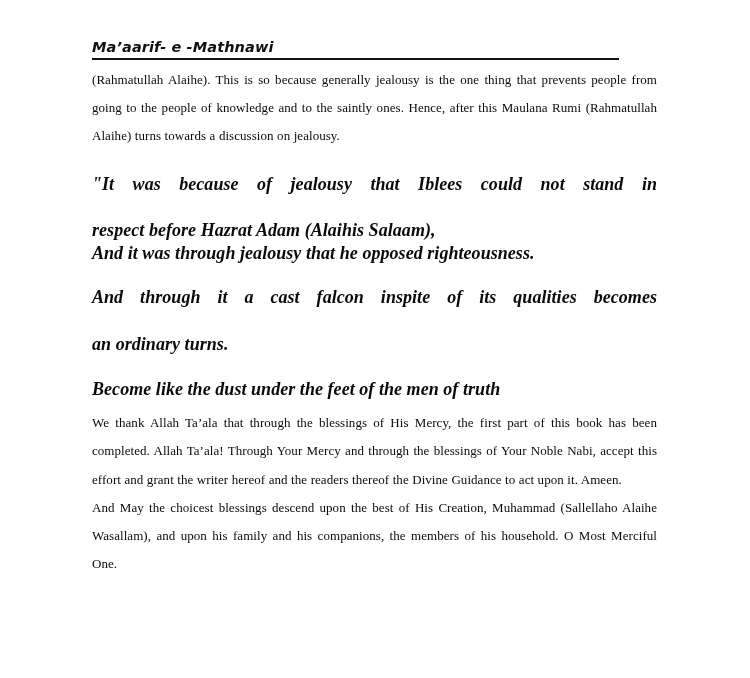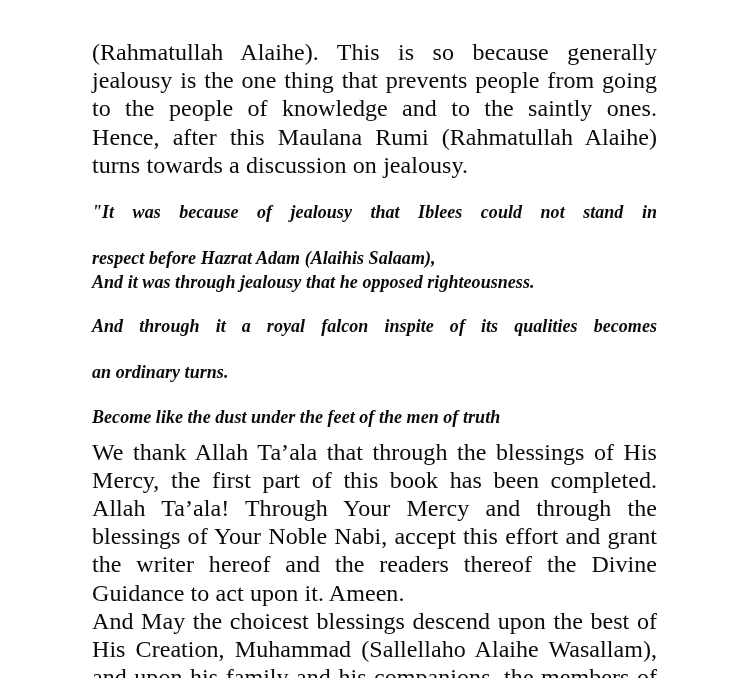--- a/index.html
+++ b/index.html
@@ -52,21 +52,21 @@
   }
   .header-rule {
     width: 527px;
     height: 0;
     border-top: 2px solid #111111;
     margin-top: 1px;
   }
 
   
   .para {
-    font-size: 24px;
+    font-size: 13px;
     line-height: 28.2px;
     text-align: justify;
     text-justify: inter-word;
     margin: 0;
     letter-spacing: 0.05px;
     word-spacing: 0.2px;
   }
   .para + .para {
     margin-top: 0;
   }
@@ -102,31 +102,35 @@
   .after-verses { margin-top: 8px; }
   .closing-para { margin-top: 28px; }
 </style>
 </head>
 <body>
 
 <div class="page">
 
   <div class="content">
 
+    <div class="header-block">
+      <div class="header-title">Ma’aarif- e -Mathnawi</div>
+      <div class="header-rule"></div>
+    </div>
 
     <p class="para">(Rahmatullah Alaihe). This is so because generally jealousy is the one thing that prevents people from going to the people of knowledge and to the saintly ones. Hence, after this Maulana Rumi (Rahmatullah Alaihe) turns towards a discussion on jealousy.</p>
 
     <div class="verse v-block-1">
       <span class="verse-line justified">"It was because of jealousy that Iblees could not stand in</span>
       <span class="verse-line">respect before Hazrat Adam (Alaihis Salaam),</span>
       <span class="verse-line">And it was through jealousy that he opposed righteousness.</span>
     </div>
 
     <div class="verse v-block-2">
-      <span class="verse-line justified">And through it a royal falcon inspite of its qualities becomes</span>
+      <span class="verse-line justified">And through it a cast falcon inspite of its qualities becomes</span>
       <span class="verse-line">an ordinary turns.</span>
     </div>
 
     <div class="verse v-block-3">
       <span class="verse-line">Become like the dust under the feet of the men of truth</span>
     </div>
 
     <p class="para after-verses">We thank Allah Ta’ala that through the blessings of His Mercy, the first part of this book has been completed. Allah Ta’ala! Through Your Mercy and through the blessings of Your Noble Nabi, accept this effort and grant the writer hereof and the readers thereof the Divine Guidance to act upon it. Ameen.</p>
 
     <p class="para closing-para">And May the choicest blessings descend upon the best of His Creation, Muhammad (Sallellaho Alaihe Wasallam), and upon his family and his companions, the members of his household. O Most Merciful One.</p>

